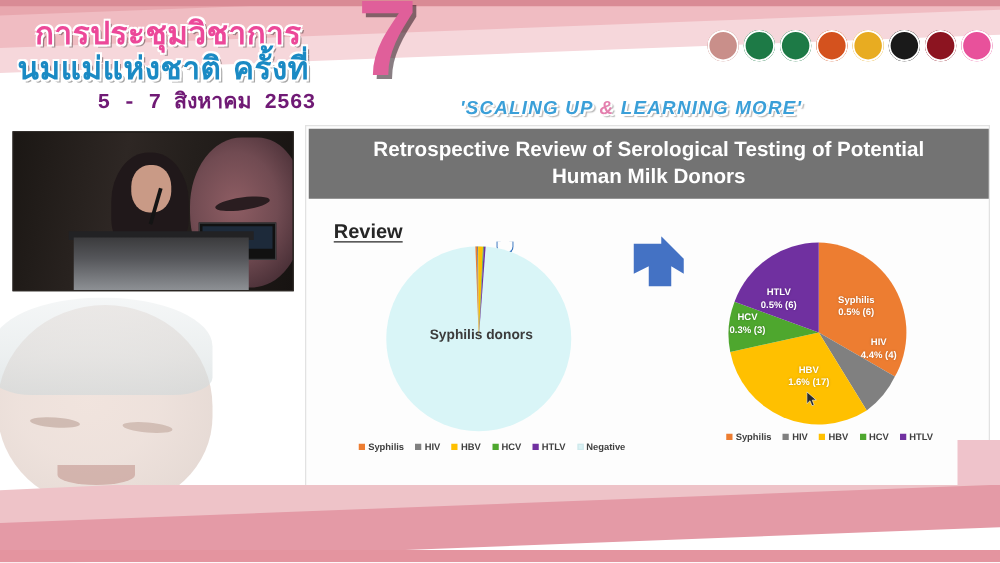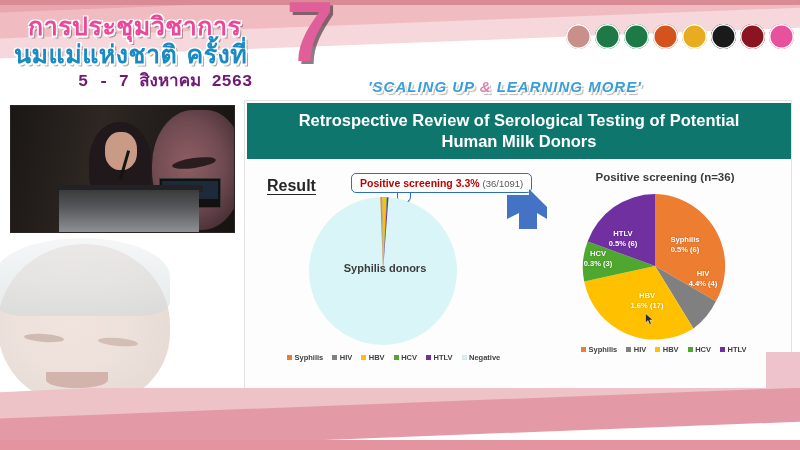--- a/index.html
+++ b/index.html
@@ -117,21 +117,21 @@
   .baby-mouth { position:absolute; left: 52px; top: 134px; width: 62px; height: 16px;
     background:#c08f89; border-radius: 0 0 50% 50%; opacity:.55; }
 
   
   .slide {
     position: absolute; left: 244px; top: 100px; width: 548px; height: 305px;
     background: #fdfdfd; border: 1px solid #e2e2e2;
   }
   .slide-title {
     position: absolute; left: 2px; top: 2px; width: 544px; height: 56px;
-    background: #0f766e; color: #ffffff;
+    background: #737373; color: #ffffff;
     display: flex; align-items: center; justify-content: center; text-align: center;
     font-size: 16.5px; font-weight: bold; line-height: 1.25; padding: 0 22px;
   }
   .result-label {
     position: absolute; left: 22px; top: 76px;
     font-size: 16px; font-weight: bold; color: #262626;
     text-decoration: underline; text-underline-offset: 3px;
   }
   .callout {
     position: absolute; left: 106px; top: 72px;
@@ -248,26 +248,22 @@
     <div class="baby-hat"></div>
     <div class="baby-eye-l"></div>
     <div class="baby-eye-r"></div>
     <div class="baby-mouth"></div>
   </div>
 
   <div class="slide">
 
     <div class="slide-title">Retrospective Review of Serological Testing of Potential Human Milk Donors</div>
 
-    <div class="result-label">Result</div>
-
-    <div class="callout">
-      <span class="hi">Positive screening 3.3%</span>
-      <span class="sub">(36/1091)</span>
-    </div>
+    <div class="result-label">Review</div>
+
     <div class="callout-stem"></div>
 
     <svg class="blue-arrow" viewBox="0 0 48 44">
       <path d="M4 6 L26 6 L26 0 L44 18 L44 30 L34 24 L34 40 L16 40 L16 24 L4 30 Z" fill="#4472C4"></path>
     </svg>
 
     <div class="pie-left-wrap">
       <div class="pie-left"></div>
 
       <svg style="position:absolute;left:40px;top:0;width:148px;height:148px;" viewBox="0 0 148 148">
@@ -301,21 +297,20 @@
             <span class="legend-sw" style="background: rgb(112, 48, 160);"></span>
             <span>HTLV</span>
           </div>
           <div class="legend-item">
             <span class="legend-sw" style="background: rgb(218, 242, 245); border: 0.5px solid rgb(207, 233, 236);"></span>
             <span>Negative</span>
           </div>
         </div>
     </div>
 
-    <div class="pie-right-head">Positive screening (n=36)</div>
     <div class="pie-right-wrap">
       <svg class="pie-right" viewBox="0 0 100 100">
 
         <path d="M50 50 L50 2 A48 48 0 0 1 90.6 73.5 Z" fill="#ED7D31"></path>
         <path d="M50 50 L90.6 73.5 A48 48 0 0 1 75.6 91.6 Z" fill="#808080"></path>
         <path d="M50 50 L75.6 91.6 A48 48 0 0 1 2.8 60.4 Z" fill="#FFC000"></path>
         <path d="M50 50 L2.8 60.4 A48 48 0 0 1 5.1 33.6 Z" fill="#4EA72E"></path>
         <path d="M50 50 L5.1 33.6 A48 48 0 0 1 50 2 Z" fill="#7030A0"></path>
       </svg>
       <div class="slice-label" style="left:82px; top:44px; width:56px;">

